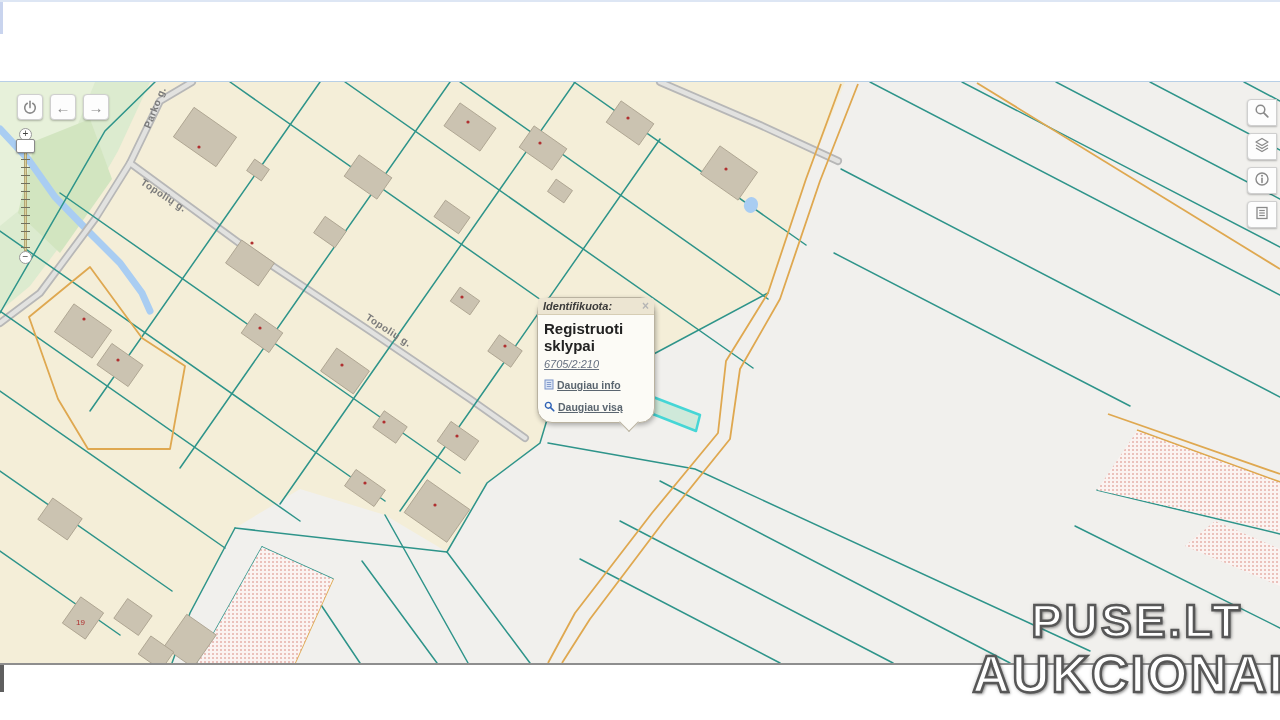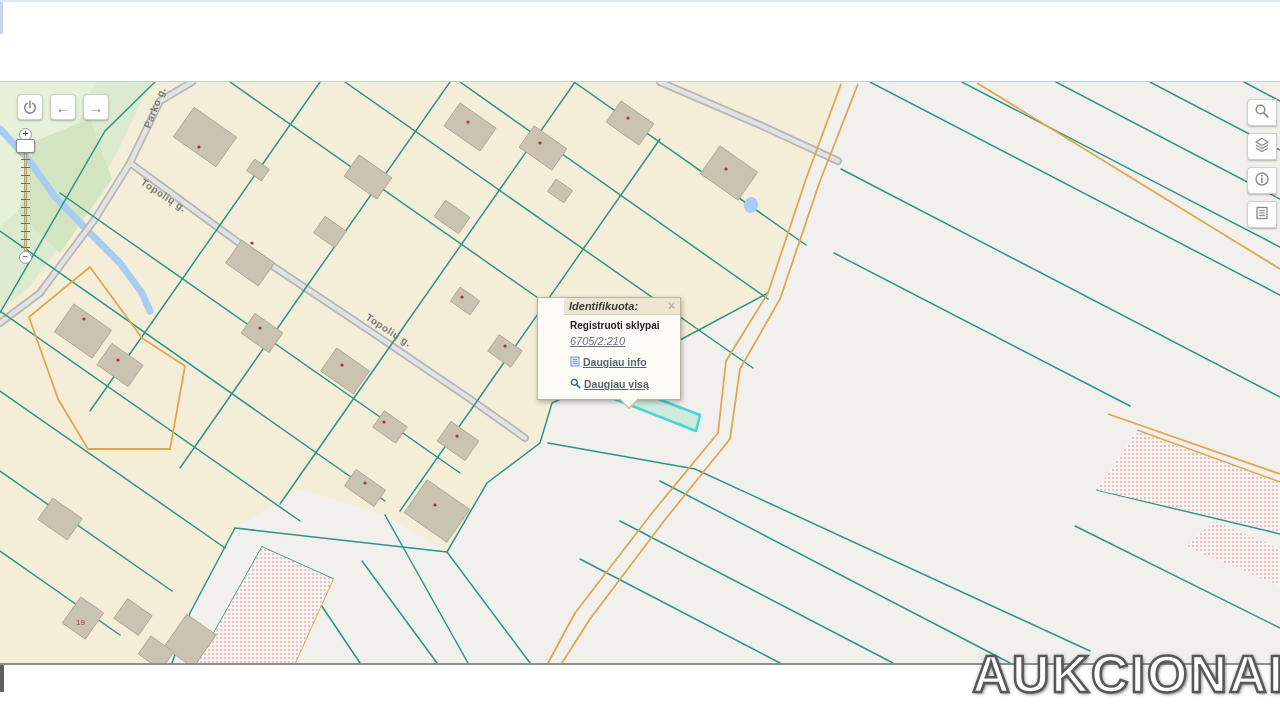--- a/index.html
+++ b/index.html
@@ -42,27 +42,27 @@
   #zoom-in{top:3px;}
   #zoom-out{top:126px;}
   #zoomslider .track{position:absolute;left:10px;top:16px;width:3px;height:110px;background:#dccf9f;border:1px solid #b3a671;box-sizing:border-box;}
   #zoomslider .ticks{position:absolute;left:7px;top:26px;width:9px;height:98px;
     background-image:repeating-linear-gradient(to bottom,#70705f 0px,#70705f 1.5px,transparent 1.5px,transparent 8px);}
   #zoomslider .handle{position:absolute;left:2px;top:14px;width:17px;height:12px;background:#fff;border:1px solid #8a8a8a;
     border-radius:2px;box-shadow:0 1px 2px rgba(0,0,0,.3);cursor:grab;}
 
   
   #popup{position:absolute;left:537px;top:297px;width:116px;background:#fcfbf6;border:1px solid #b9b2a0;
-    border-radius:0;box-shadow:1px 2px 5px rgba(0,0,0,.3);z-index:6;font-family:"Liberation Sans",sans-serif;padding-left:26px;}
+    border-radius:15px;box-shadow:1px 2px 5px rgba(0,0,0,.3);z-index:6;font-family:"Liberation Sans",sans-serif;}
   #popup .hdr{background:#ece5d2;border-bottom:1px solid #d6cdb4;padding:2px 5px;display:flex;
     justify-content:space-between;align-items:center;border-radius:3px 3px 0 0;}
   #popup .hdr .title{font-size:11px;font-weight:bold;font-style:italic;color:#3a3a3a;}
   #popup .hdr .close{font-size:12px;color:#b5b5b5;font-weight:bold;cursor:pointer;line-height:10px;}
   #popup .bdy{padding:5px 6px 6px 6px;}
-  #popup .layer{font-size:10px;font-weight:bold;color:#222;}
+  #popup .layer{font-size:15px;font-weight:bold;color:#222;}
   #popup .code{display:inline-block;font-size:11px;font-weight:normal;font-style:italic;color:#667080;
     text-decoration:underline;margin-top:2px;cursor:pointer;}
   #popup .plink{display:flex;align-items:center;gap:3px;margin-top:4px;}
   #popup .plink a{font-size:10.5px;font-weight:bold;color:#5b6670;text-decoration:underline;cursor:pointer;text-align:center;}
   #popup .arrow{position:absolute;left:84px;bottom:-7px;width:13px;height:13px;background:#fcfbf6;
     border-right:1px solid #b9b2a0;border-bottom:1px solid #b9b2a0;transform:rotate(45deg);}
 
   
   .wm{position:absolute;color:#ffffff;font-weight:bold;z-index:4;white-space:nowrap;
     -webkit-text-stroke:2.5px #575757;text-shadow:0 0 4px rgba(70,70,70,.55),2px 2px 3px rgba(70,70,70,.55);}
@@ -267,20 +267,21 @@
           <circle cx="462" cy="296" r="1.6"></circle>
       </g>
       <text class="house-num" x="76" y="624">19</text>
 
       <text class="street-label" x="150" y="128" transform="rotate(-68 150 128)">Parko g.</text>
       <text class="street-label" x="140" y="183" transform="rotate(33 140 183)">Topolių g.</text>
       <text class="street-label" x="365" y="318" transform="rotate(33 365 318)">Topolių g.</text>
     </svg>
   </div>
 
+  <div class="wm" id="wm1">PUSE.LT</div>
   <div class="wm" id="wm2">AUKCIONAI</div>
 
   <div class="mapbtn" style="left:17px;top:94px;">
     <span>
       <svg width="16" height="16" viewBox="0 0 16 16">
         <path d="M5.3,4.3 A5.3,5.3 0 1 0 10.7,4.3" fill="none" stroke="#8a8a8a" stroke-width="1.6" stroke-linecap="round"></path>
         <line x1="8" y1="2.3" x2="8" y2="8.6" stroke="#8a8a8a" stroke-width="1.6" stroke-linecap="round"></line>
       </svg>
     </span>
   </div>

